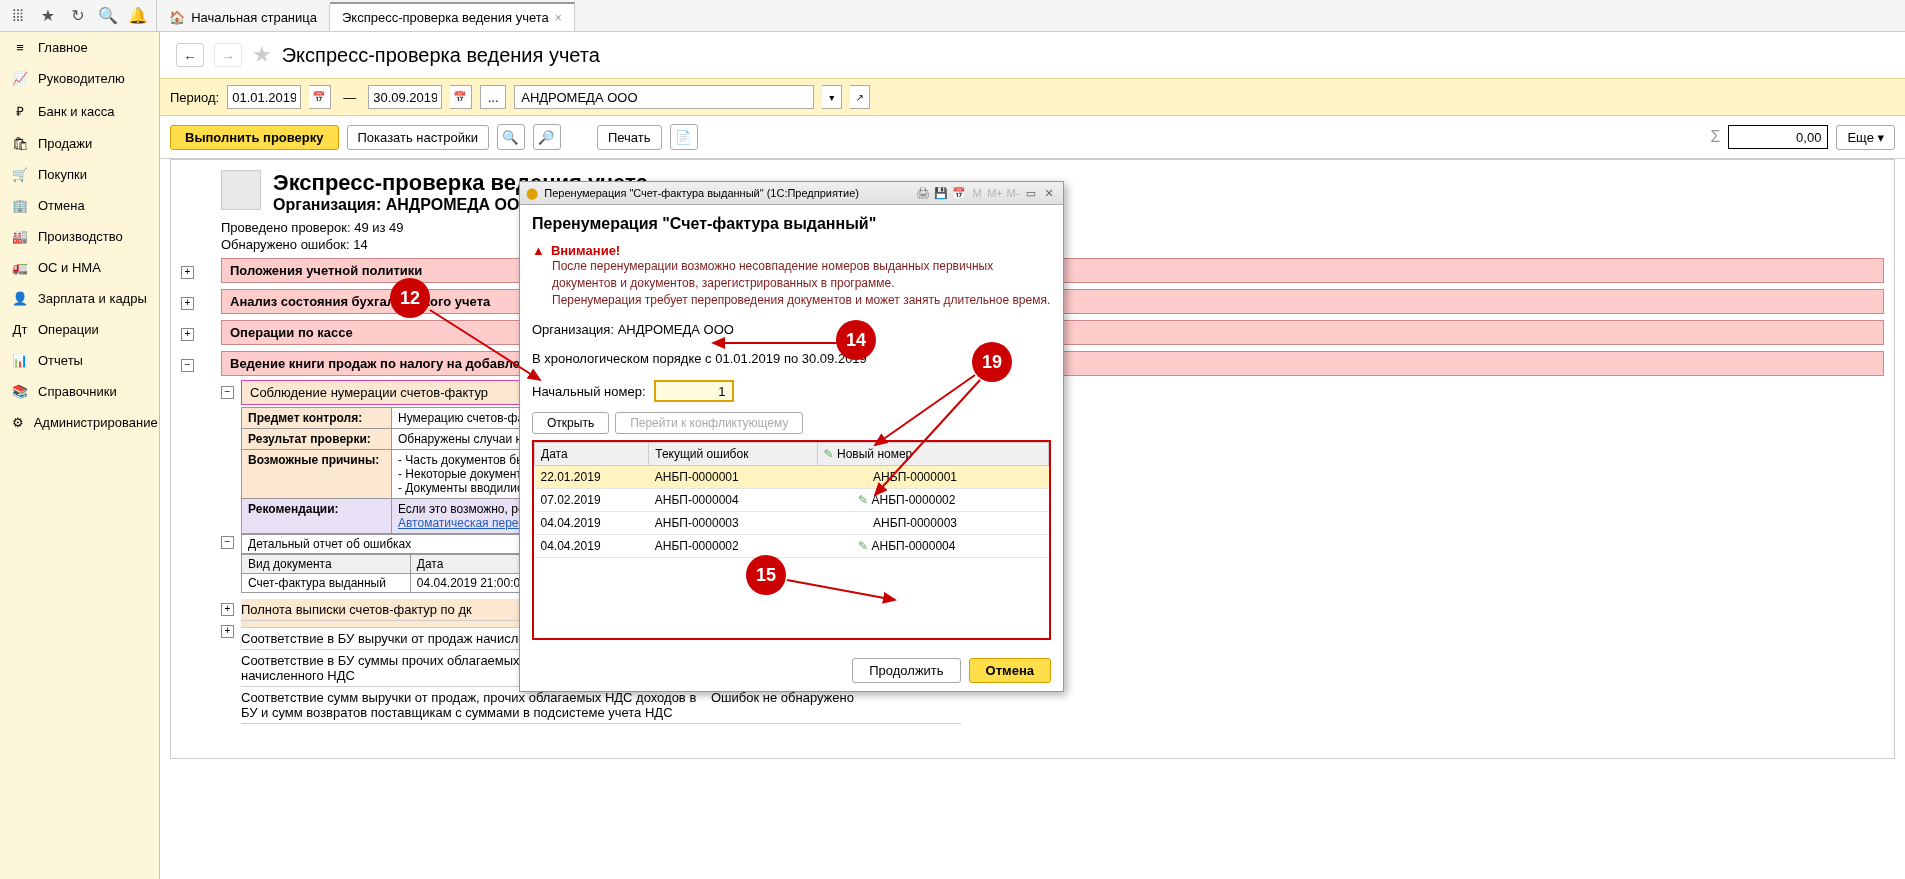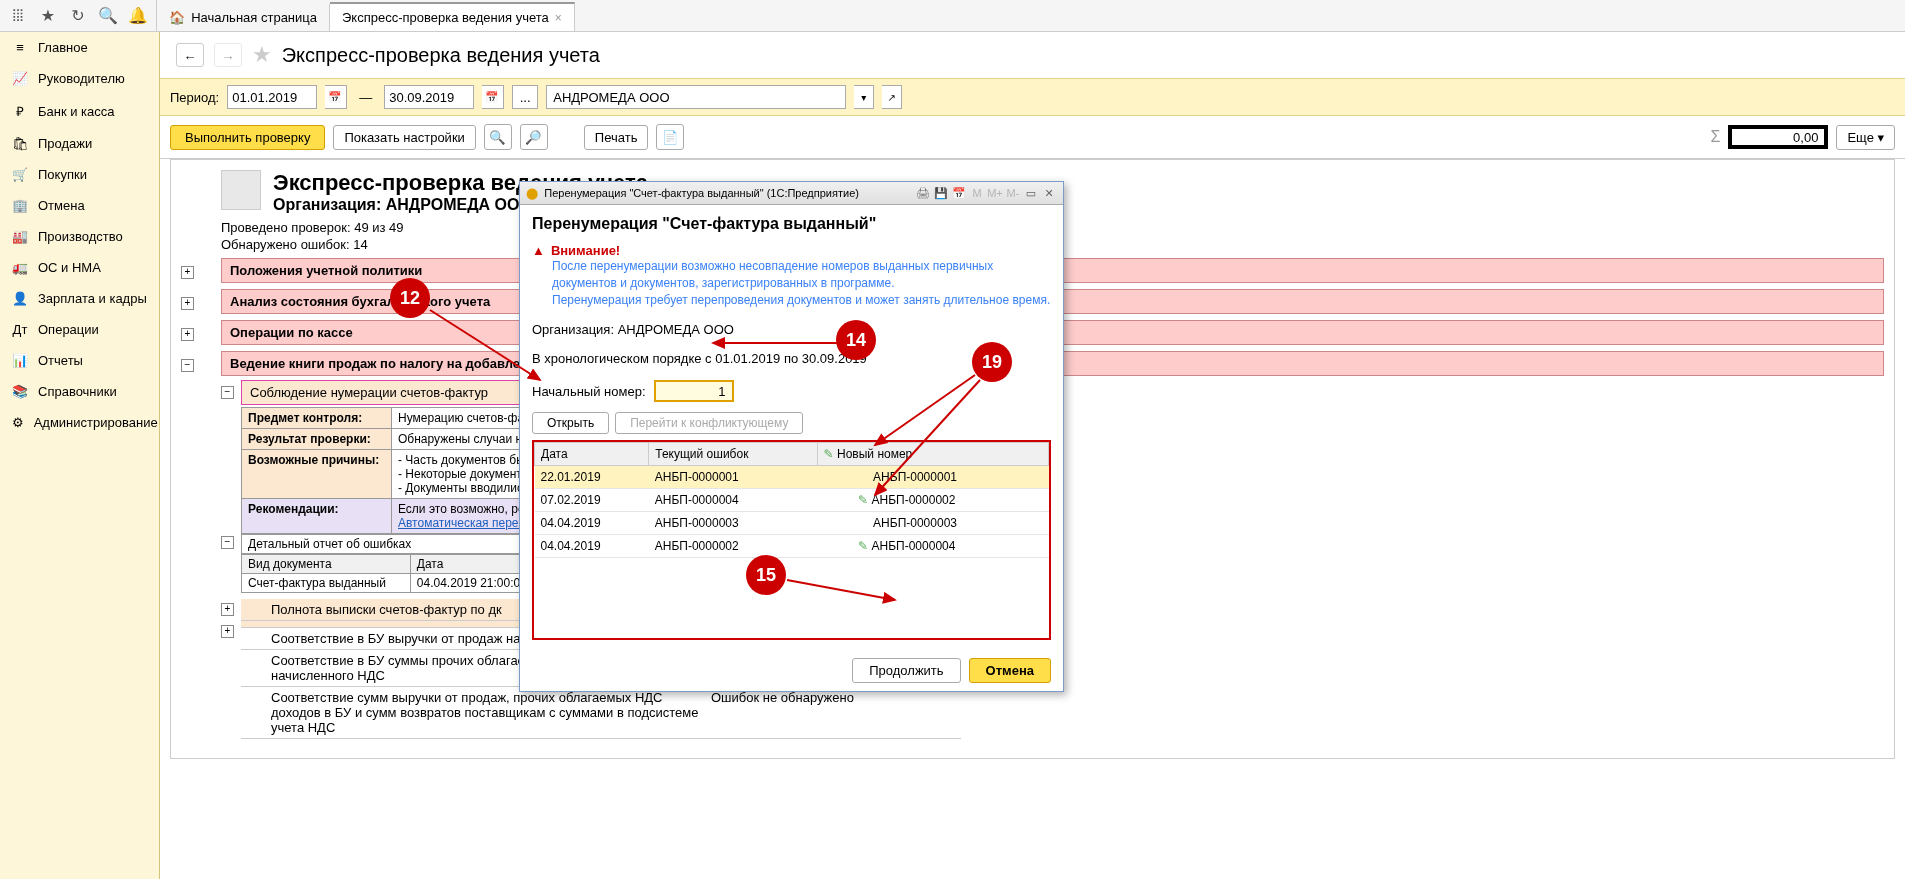--- a/index.html
+++ b/index.html
@@ -27,35 +27,35 @@
 
 .main { flex: 1; display: flex; flex-direction: column; overflow: hidden; }
 .page-header { display: flex; align-items: center; gap: 10px; padding: 10px 16px; }
 .nav-btn { width: 28px; height: 24px; border: 1px solid #ccc; background: #fff; cursor: pointer; border-radius: 3px; }
 .page-title { font-size: 20px; font-weight: normal; }
 .star-icon { color: #ccc; font-size: 22px; cursor: pointer; }
 
 
 .filter-bar { background: #fef4c5; padding: 6px 10px; display: flex; align-items: center; gap: 8px; border-top: 1px solid #e0d48c; border-bottom: 1px solid #e0d48c; }
 .filter-label { font-size: 13px; }
-.date-input { width: 90px; height: 24px; border: 1px solid #aaa; padding: 2px 4px; font-size: 13px; }
+.date-input { width: 74px; height: 24px; border: 1px solid #aaa; padding: 2px 4px; font-size: 13px; }
 .cal-btn { width: 22px; height: 24px; border: 1px solid #aaa; border-left: none; background: #fff; cursor: pointer; font-size: 11px; }
 .sep { margin: 0 4px; }
 .dots-btn { width: 26px; height: 24px; border: 1px solid #aaa; background: #fff; cursor: pointer; }
 .org-input { width: 300px; height: 24px; border: 1px solid #aaa; padding: 2px 6px; font-size: 13px; }
 .small-btn { width: 20px; height: 24px; border: 1px solid #aaa; border-left: none; background: #fff; cursor: pointer; font-size: 10px; }
 
 
 .action-bar { padding: 8px 10px; display: flex; align-items: center; gap: 8px; }
-.yellow-btn { background: #ffde4a; border: 1px solid #d4a000; padding: 4px 14px; font-size: 13px; font-weight: normal; cursor: pointer; border-radius: 3px; }
+.yellow-btn { background: #ffde4a; border: 1px solid #d4a000; padding: 4px 14px; font-size: 13px; font-weight: bold; cursor: pointer; border-radius: 3px; }
 .white-btn { background: #fff; border: 1px solid #aaa; padding: 4px 10px; font-size: 13px; cursor: pointer; border-radius: 3px; }
 .icon-btn { width: 28px; height: 26px; border: 1px solid #aaa; background: #fff; cursor: pointer; border-radius: 3px; }
 .spacer { flex: 1; }
 .sum-label { font-size: 16px; color: #999; }
-.sum-input { width: 100px; height: 24px; border: 4px solid #000000; text-align: right; padding: 2px 6px; font-size: 13px; }
+.sum-input { width: 100px; height: 24px; border: 1px solid #000000; text-align: right; padding: 2px 6px; font-size: 13px; }
 
 
 .report { flex: 1; overflow: auto; padding: 0 10px 10px 10px; border-top: 1px solid #ccc; position: relative; }
 .report-inner { border: 1px solid #ccc; min-height: 600px; padding: 10px 10px 10px 50px; position: relative; }
 .report-title-row { display: flex; align-items: flex-start; gap: 12px; margin-bottom: 6px; }
 .report-icon { width: 40px; height: 40px; background: #e8e8e8; border: 1px solid #ccc; }
 .report-title { font-size: 22px; font-weight: bold; }
 .report-org { font-size: 16px; font-weight: bold; }
 
 .report-line { font-size: 13px; margin: 2px 0; }
@@ -72,34 +72,34 @@
 .detail-table .label-cell { background: #fce8d0; width: 150px; font-weight: bold; }
 .detail-table .rec-cell { background: #e8e0f5; }
 
 .link-text { color: #2060c0; text-decoration: underline; cursor: pointer; }
 
 .err-table { border-collapse: collapse; width: 490px; font-size: 12px; }
 .err-table td { border: 1px solid #999; padding: 2px 6px; }
 .err-table .hdr { background: #f0f0f0; }
 
 .check-row { display: flex; border-bottom: 1px solid #ccc; padding: 3px 0; font-size: 13px; width: 720px; }
-.check-row .name { flex: 1; padding-left: 30px; }
+.check-row .name { flex: 1; }
 .check-row .status { width: 260px; padding-left: 10px; }
 
 
 .dialog { position: absolute; top: 181px; left: 519px; width: 545px; background: #fff; border: 1px solid #7a9cc6; box-shadow: 3px 3px 8px rgba(0,0,0,0.3); z-index: 100; }
 .dialog-titlebar { background: linear-gradient(#f0f0f0, #e0e0e0); border-bottom: 1px solid #aaa; padding: 3px 6px; display: flex; align-items: center; gap: 6px; font-size: 11px; }
 .dialog-titlebar-icons { margin-left: auto; display: flex; gap: 2px; }
 .tb-icon { width: 16px; height: 16px; cursor: pointer; font-size: 11px; display: flex; align-items: center; justify-content: center; color: #666; }
 .tb-icon.disabled { opacity: 0.4; }
 .dialog-body { padding: 10px 12px; }
 .dialog-title { font-size: 16px; font-weight: bold; margin-bottom: 10px; }
 .warning-box { margin-bottom: 10px; }
 .warning-title { color: #c00; font-weight: bold; display: flex; align-items: center; gap: 6px; font-size: 13px; }
-.warning-text { color: #3b82f6; font-size: 12px; padding-left: 20px; line-height: 1.4; }
+.warning-text { color: #7f1d1d; font-size: 12px; padding-left: 20px; line-height: 1.4; }
 .dialog-info { font-size: 13px; margin: 14px 0; }
 .start-num-row { display: flex; align-items: center; gap: 8px; margin: 10px 0; }
 .start-num-input { width: 80px; height: 22px; border: 2px solid #e0a000; background: #fffce0; text-align: right; padding: 2px 6px; font-size: 13px; }
 .dialog-btns-row { display: flex; gap: 6px; margin-bottom: 6px; align-items: flex-end; }
 .dlg-btn { padding: 3px 14px; border: 1px solid #aaa; background: #fff; cursor: pointer; font-size: 12px; border-radius: 3px; }
 .dlg-btn.disabled { color: #aaa; cursor: default; }
 
 .renum-table { width: 100%; border-collapse: collapse; font-size: 12px; }
 .renum-table th { background: #f0f0f0; border: 1px solid #ccc; padding: 4px 6px; text-align: left; font-weight: normal; }
 .renum-table td { border-bottom: 1px solid #e5e5e5; padding: 4px 6px; }

